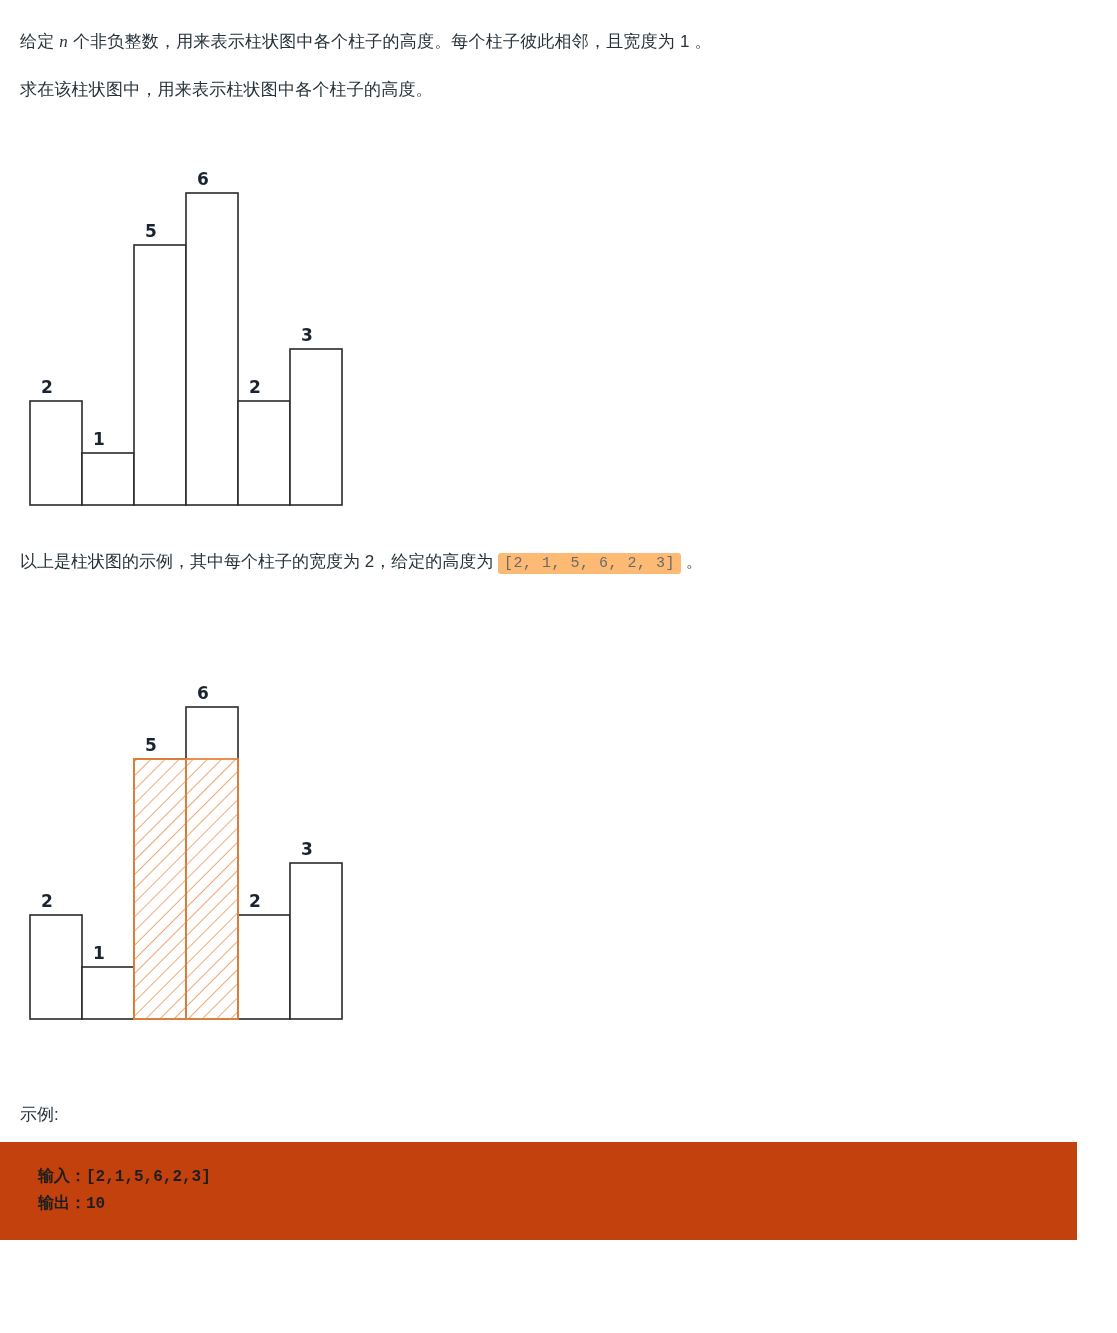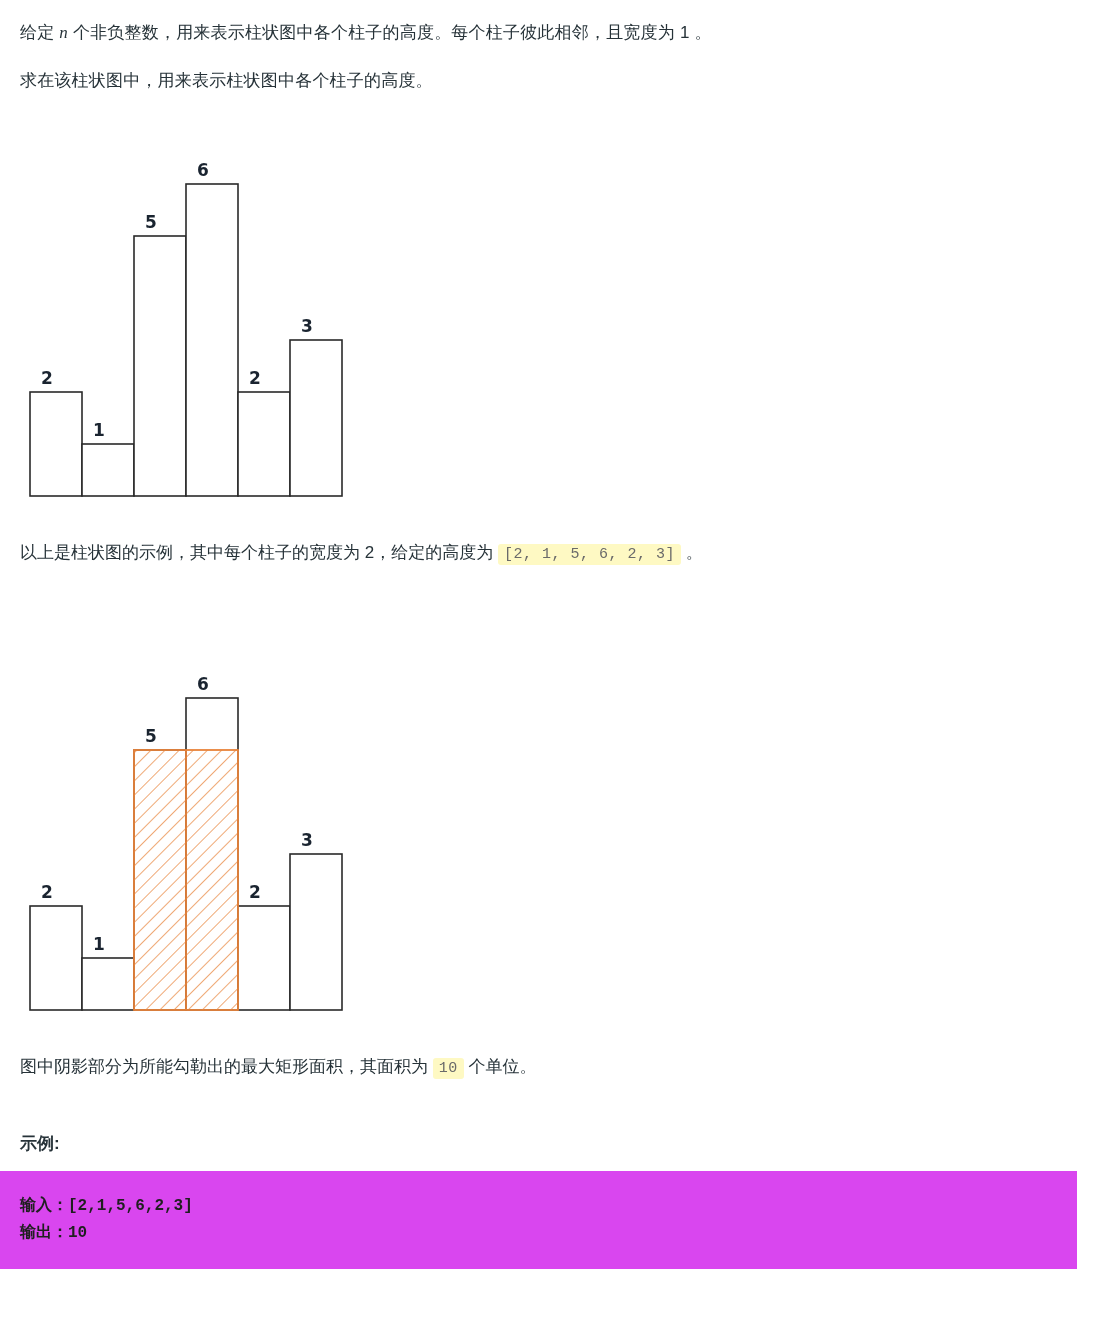--- a/index.html
+++ b/index.html
@@ -13,57 +13,57 @@
     font-family: "Liberation Sans", sans-serif;
     color: #263238;
   }
   .page {
     padding: 18px 20px 0 20px;
     box-sizing: border-box;
   }
   p.para {
     font-size: 17px;
     line-height: 1.75;
-    margin: 0 0 18px 0;
+    margin: 9px 0 18px 0;
     letter-spacing: 0.2px;
   }
   .ital {
     font-family: "Liberation Serif", serif;
     font-style: italic;
     font-size: 17px;
   }
   code.inline {
-    background: #fef9c3;
+    background: #fdba74;
     color: #6a6a6a;
     font-family: "Liberation Mono", monospace;
     font-size: 15px;
     padding: 2px 6px;
     border-radius: 3px;
     letter-spacing: 0.5px;
   }
   .figure {
     margin: 30px 0 8px 0;
   }
   .fig-wrap {
     position: relative;
   }
   .caption {
     font-size: 17px;
     line-height: 1.75;
     margin: 8px 0 0 0;
   }
   .section-title {
     font-size: 17px;
-    font-weight: bold;
+    font-weight: normal;
     margin: 50px 0 16px 0;
   }
   pre.codeblock {
-    background: #d946ef;
+    background: #c2410c;
     margin: 0;
-    padding: 22px 20px;
+    padding: 22px 38px;
     font-family: "Liberation Mono", monospace;
     font-size: 16px;
     line-height: 1.7;
     color: #1f1f1f;
     font-weight: bold;
     width: 1077px;
     box-sizing: border-box;
   }
   .spacer-2 { height: 34px; }
 </style>
@@ -124,21 +124,20 @@
         <g font-family="DejaVu Sans, sans-serif" font-size="17" font-weight="bold" fill="#1a2430" text-anchor="middle">
           <text x="27" y="258">2</text>
           <text x="79" y="310">1</text>
           <text x="131" y="102">5</text>
           <text x="183" y="50">6</text>
           <text x="235" y="258">2</text>
           <text x="287" y="206">3</text>
         </g>
       </svg>
     </div>
-    <p class="caption"><span>图中阴影部分为所能勾勒出的最大矩形面积，其面积为 </span><code class="inline">10</code><span> 个单位。</span></p>
   </div>
 
   <div class="section-title">示例:</div>
 
 </div>
 
 <pre class="codeblock">输入：[2,1,5,6,2,3]
 输出：10</pre>
 
 </body></html>

